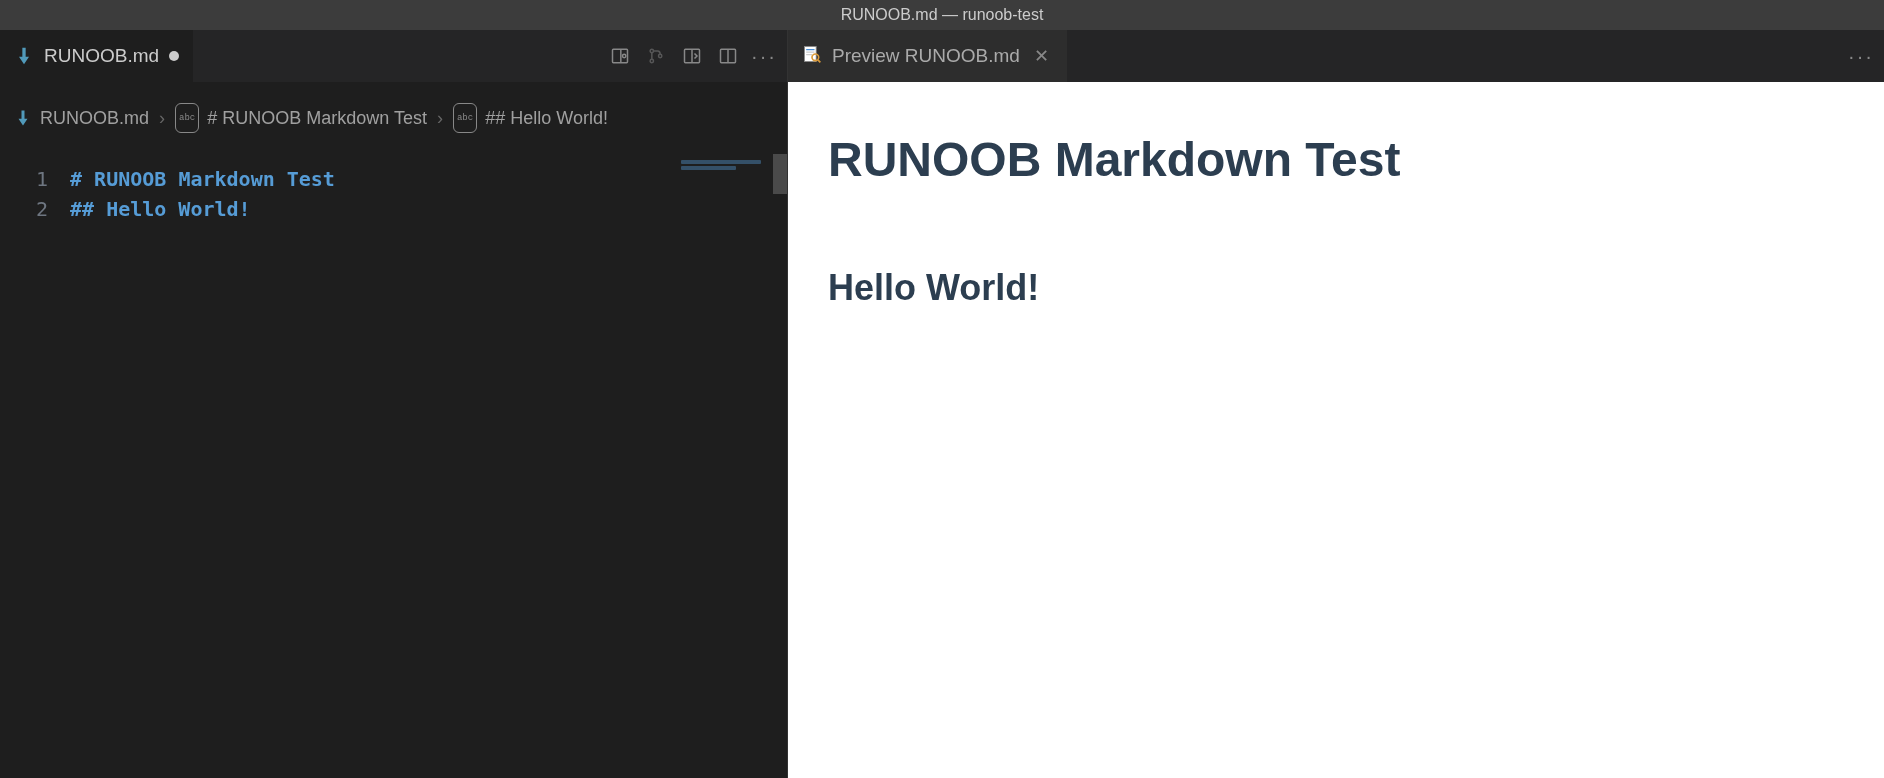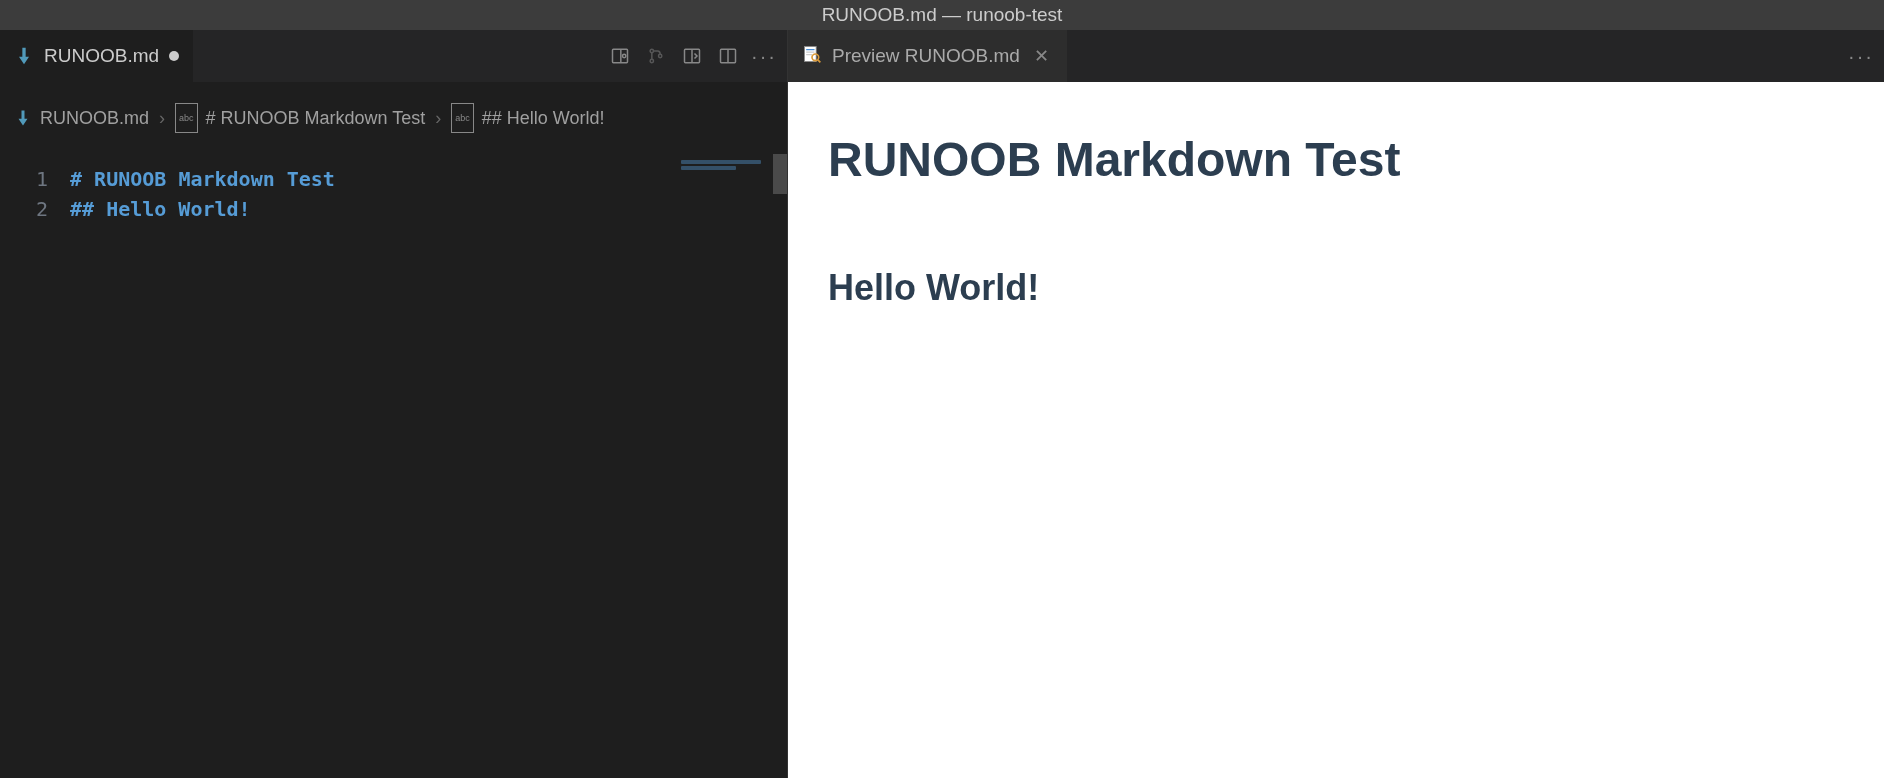--- a/index.html
+++ b/index.html
@@ -16,21 +16,21 @@
       overflow: hidden;
       display: flex;
       flex-direction: column;
     }
     .title-bar {
       height: 30px;
       background: #3c3c3c;
       display: flex;
       align-items: center;
       justify-content: center;
-      font-size: 19px;
+      font-size: 16px;
       color: #cccccc;
       flex-shrink: 0;
     }
     .main-area {
       display: flex;
       flex: 1;
       overflow: hidden;
     }
     .editor-pane {
       width: 788px;
@@ -118,25 +118,25 @@
       display: flex;
       align-items: center;
       gap: 8px;
       cursor: pointer;
     }
     .breadcrumb-sep {
       color: #666;
     }
     .sym-icon {
       border: 1.5px solid #888;
-      border-radius: 0;
+      border-radius: 6px;
       font-size: 9px;
       padding: 9px 3px;
       color: #888;
-      font-family: Liberation Sans, sans-serif;
+      font-family: Liberation Mono, monospace;
     }
     .editor-body {
       flex: 1;
       display: flex;
       position: relative;
       font-family: "Menlo", "Consolas", monospace;
       font-size: 20px;
     }
     .gutter {
       width: 70px;

